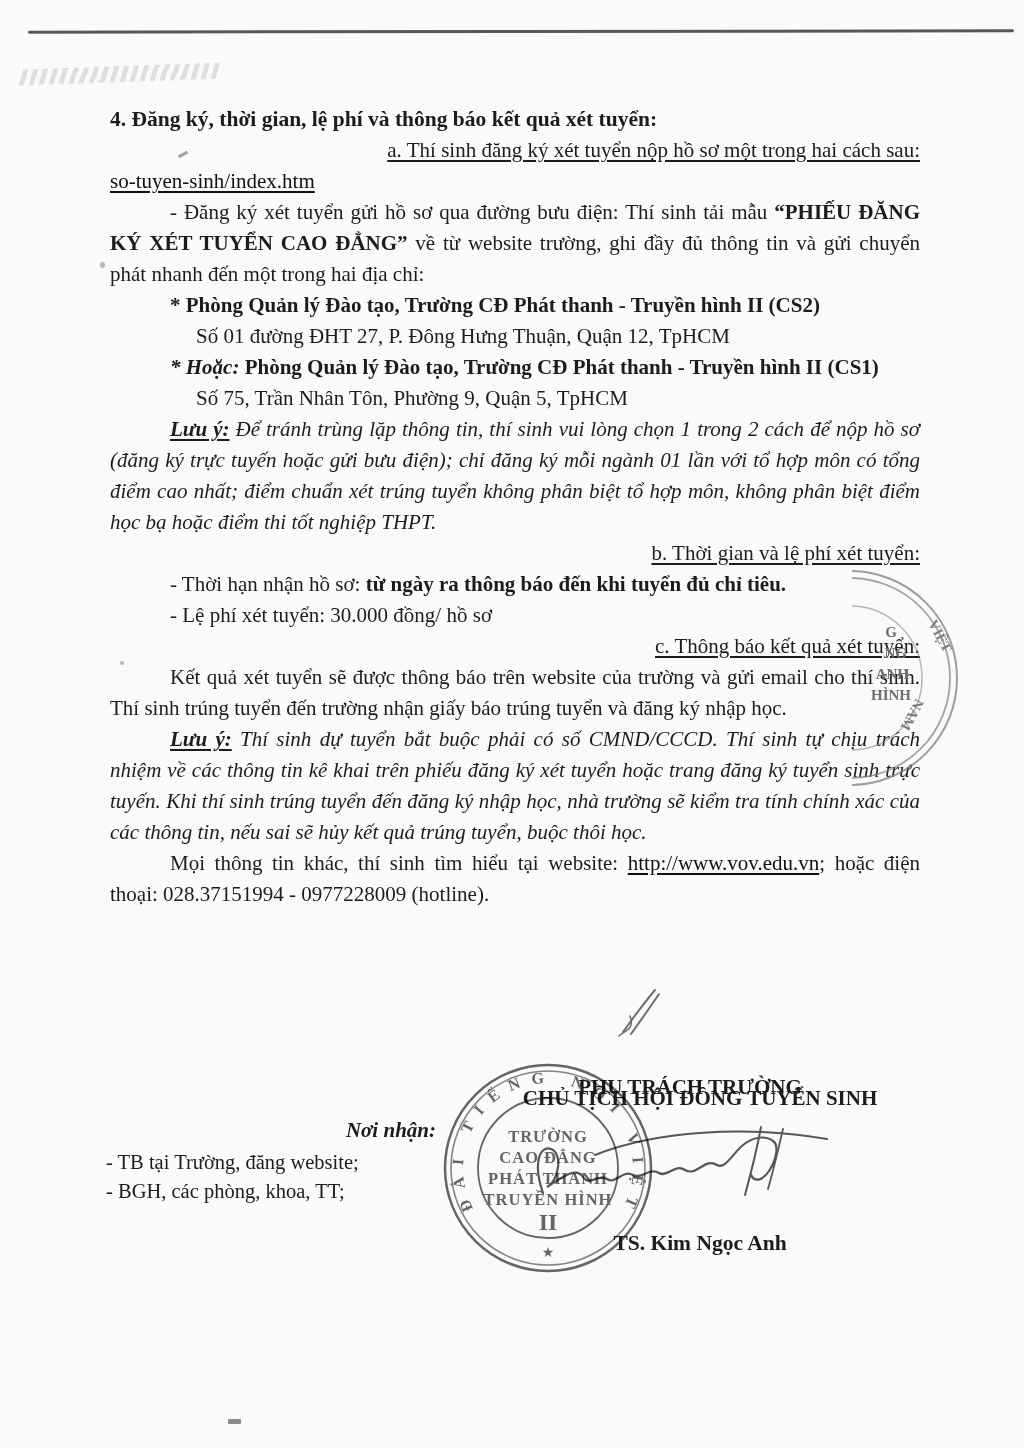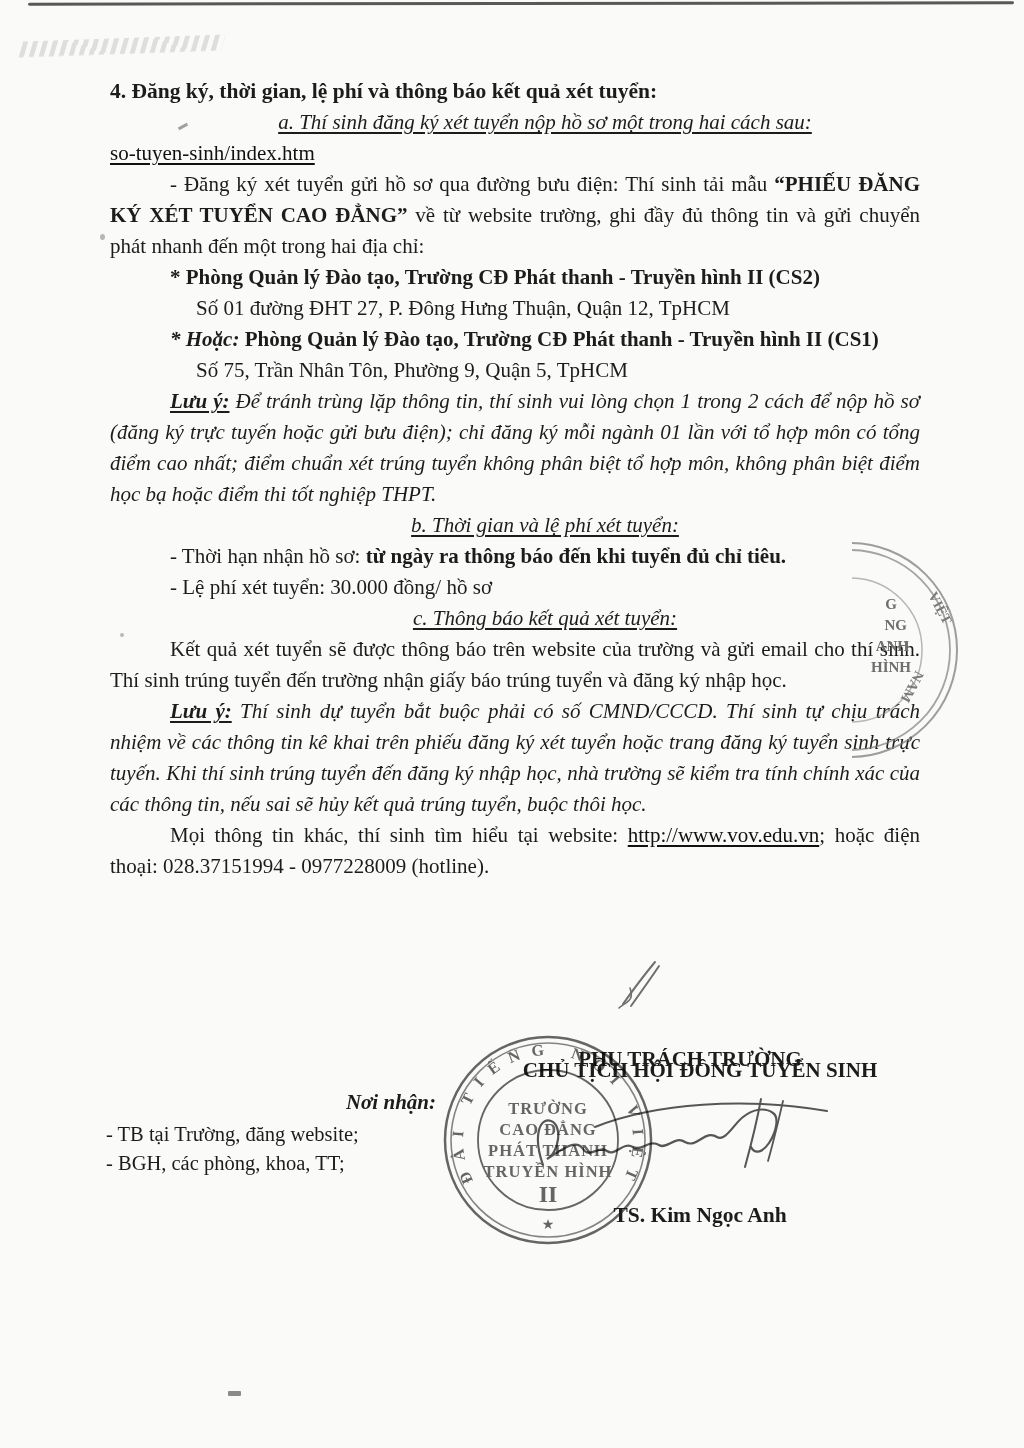--- a/index.html
+++ b/index.html
@@ -5,21 +5,21 @@
   html,body{margin:0;padding:0;}
   body{
     width:1024px;height:1448px;
     background:#fafaf8;
     font-family:"Liberation Serif","DejaVu Serif",serif;
     color:var(--ink,#1c1c1c);
     position:relative;
     overflow:hidden;
     -webkit-font-smoothing:antialiased;
   }
-  .page{position:absolute;inset:0;}
+  .page{position:absolute;inset:0;margin-top:28px;}
 
   
   .scan-topline{position:absolute;top:2px;left:28px;right:10px;height:3px;background:#3b3b3b;opacity:.85;border-radius:2px;transform:rotate(-.08deg);}
   .smudge-a{position:absolute;left:22px;top:38px;width:200px;height:16px;opacity:.4;filter:blur(.6px);
     background:repeating-linear-gradient(92deg,rgba(110,110,110,.5) 0 5px,transparent 5px 10px);
     transform:skewX(-18deg) rotate(-2deg);}
   .smudge-b{position:absolute;left:178px;top:125px;width:10px;height:3px;background:#7b7b7b;opacity:.7;transform:rotate(-28deg);}
   .smudge-c{position:absolute;left:100px;top:234px;width:5px;height:6px;background:#8a8a8a;opacity:.6;border-radius:50%;}
   .smudge-d{position:absolute;left:228px;top:1391px;width:13px;height:5px;background:#4f4f4f;opacity:.65;border-radius:1px;}
   .smudge-e{position:absolute;left:120px;top:633px;width:4px;height:4px;background:#8a8a8a;opacity:.6;border-radius:50%;}
@@ -30,21 +30,21 @@
     font-size:21px;line-height:31px;
     text-align:justify;
   }
   .doc p{margin:0;}
   .ind{text-indent:60px;}
   .ind2{padding-left:86px;text-indent:0;text-align:left;}
   .b{font-weight:700;}
   .i{font-style:italic;}
   .u{text-decoration:underline;text-underline-offset:3px;}
   .title{font-weight:700;font-size:21.5px;text-align:left;}
-  .h-abc{font-style:italic;text-align:center;}
+  .h-abc{text-align:right;}
   .link{text-decoration:underline;text-underline-offset:3px;color:var(--link-ink,#111);}
   .line-just{text-align:justify;text-align-last:justify;}
   .addr-main{font-weight:700;text-align:left;}
   .note{font-style:italic;}
   .mt4{margin-top:4px;}
   .mt6{margin-top:6px;}
 
   
   .sig-area{position:absolute;left:0;top:1025px;width:1024px;height:240px;}
   .sig-title1{position:absolute;left:500px;top:22px;width:380px;text-align:center;font-weight:700;font-size:21px;}

